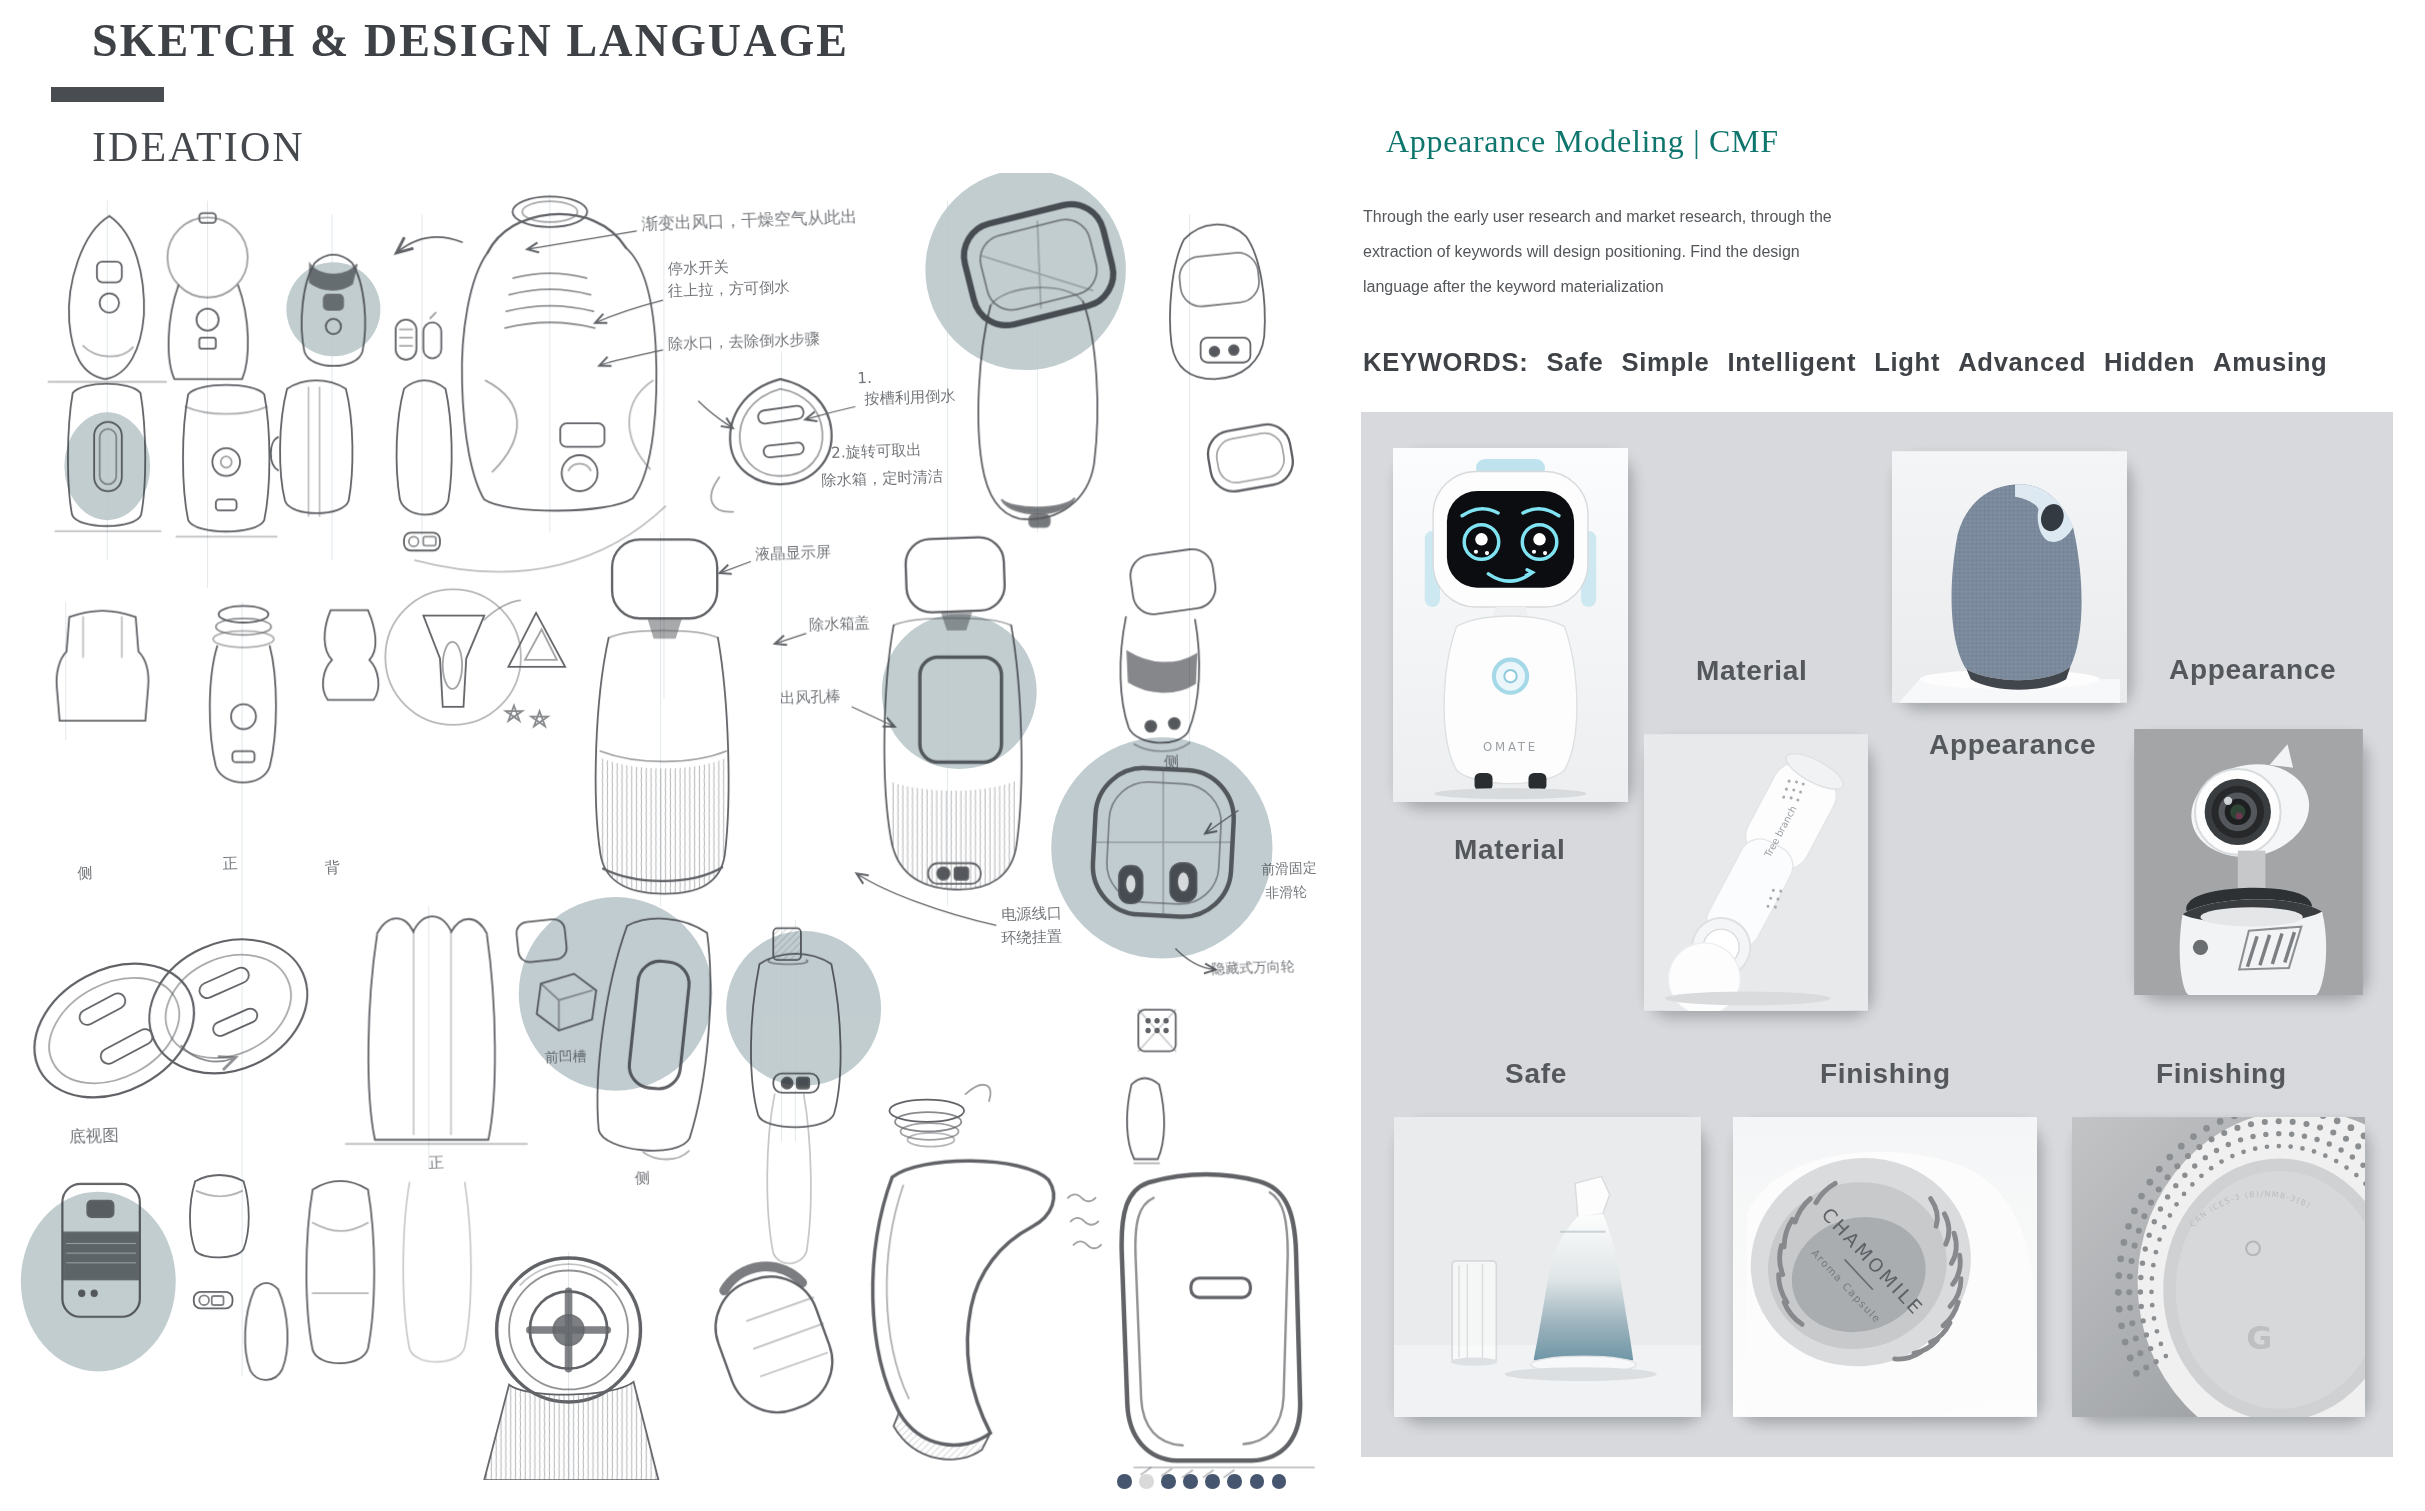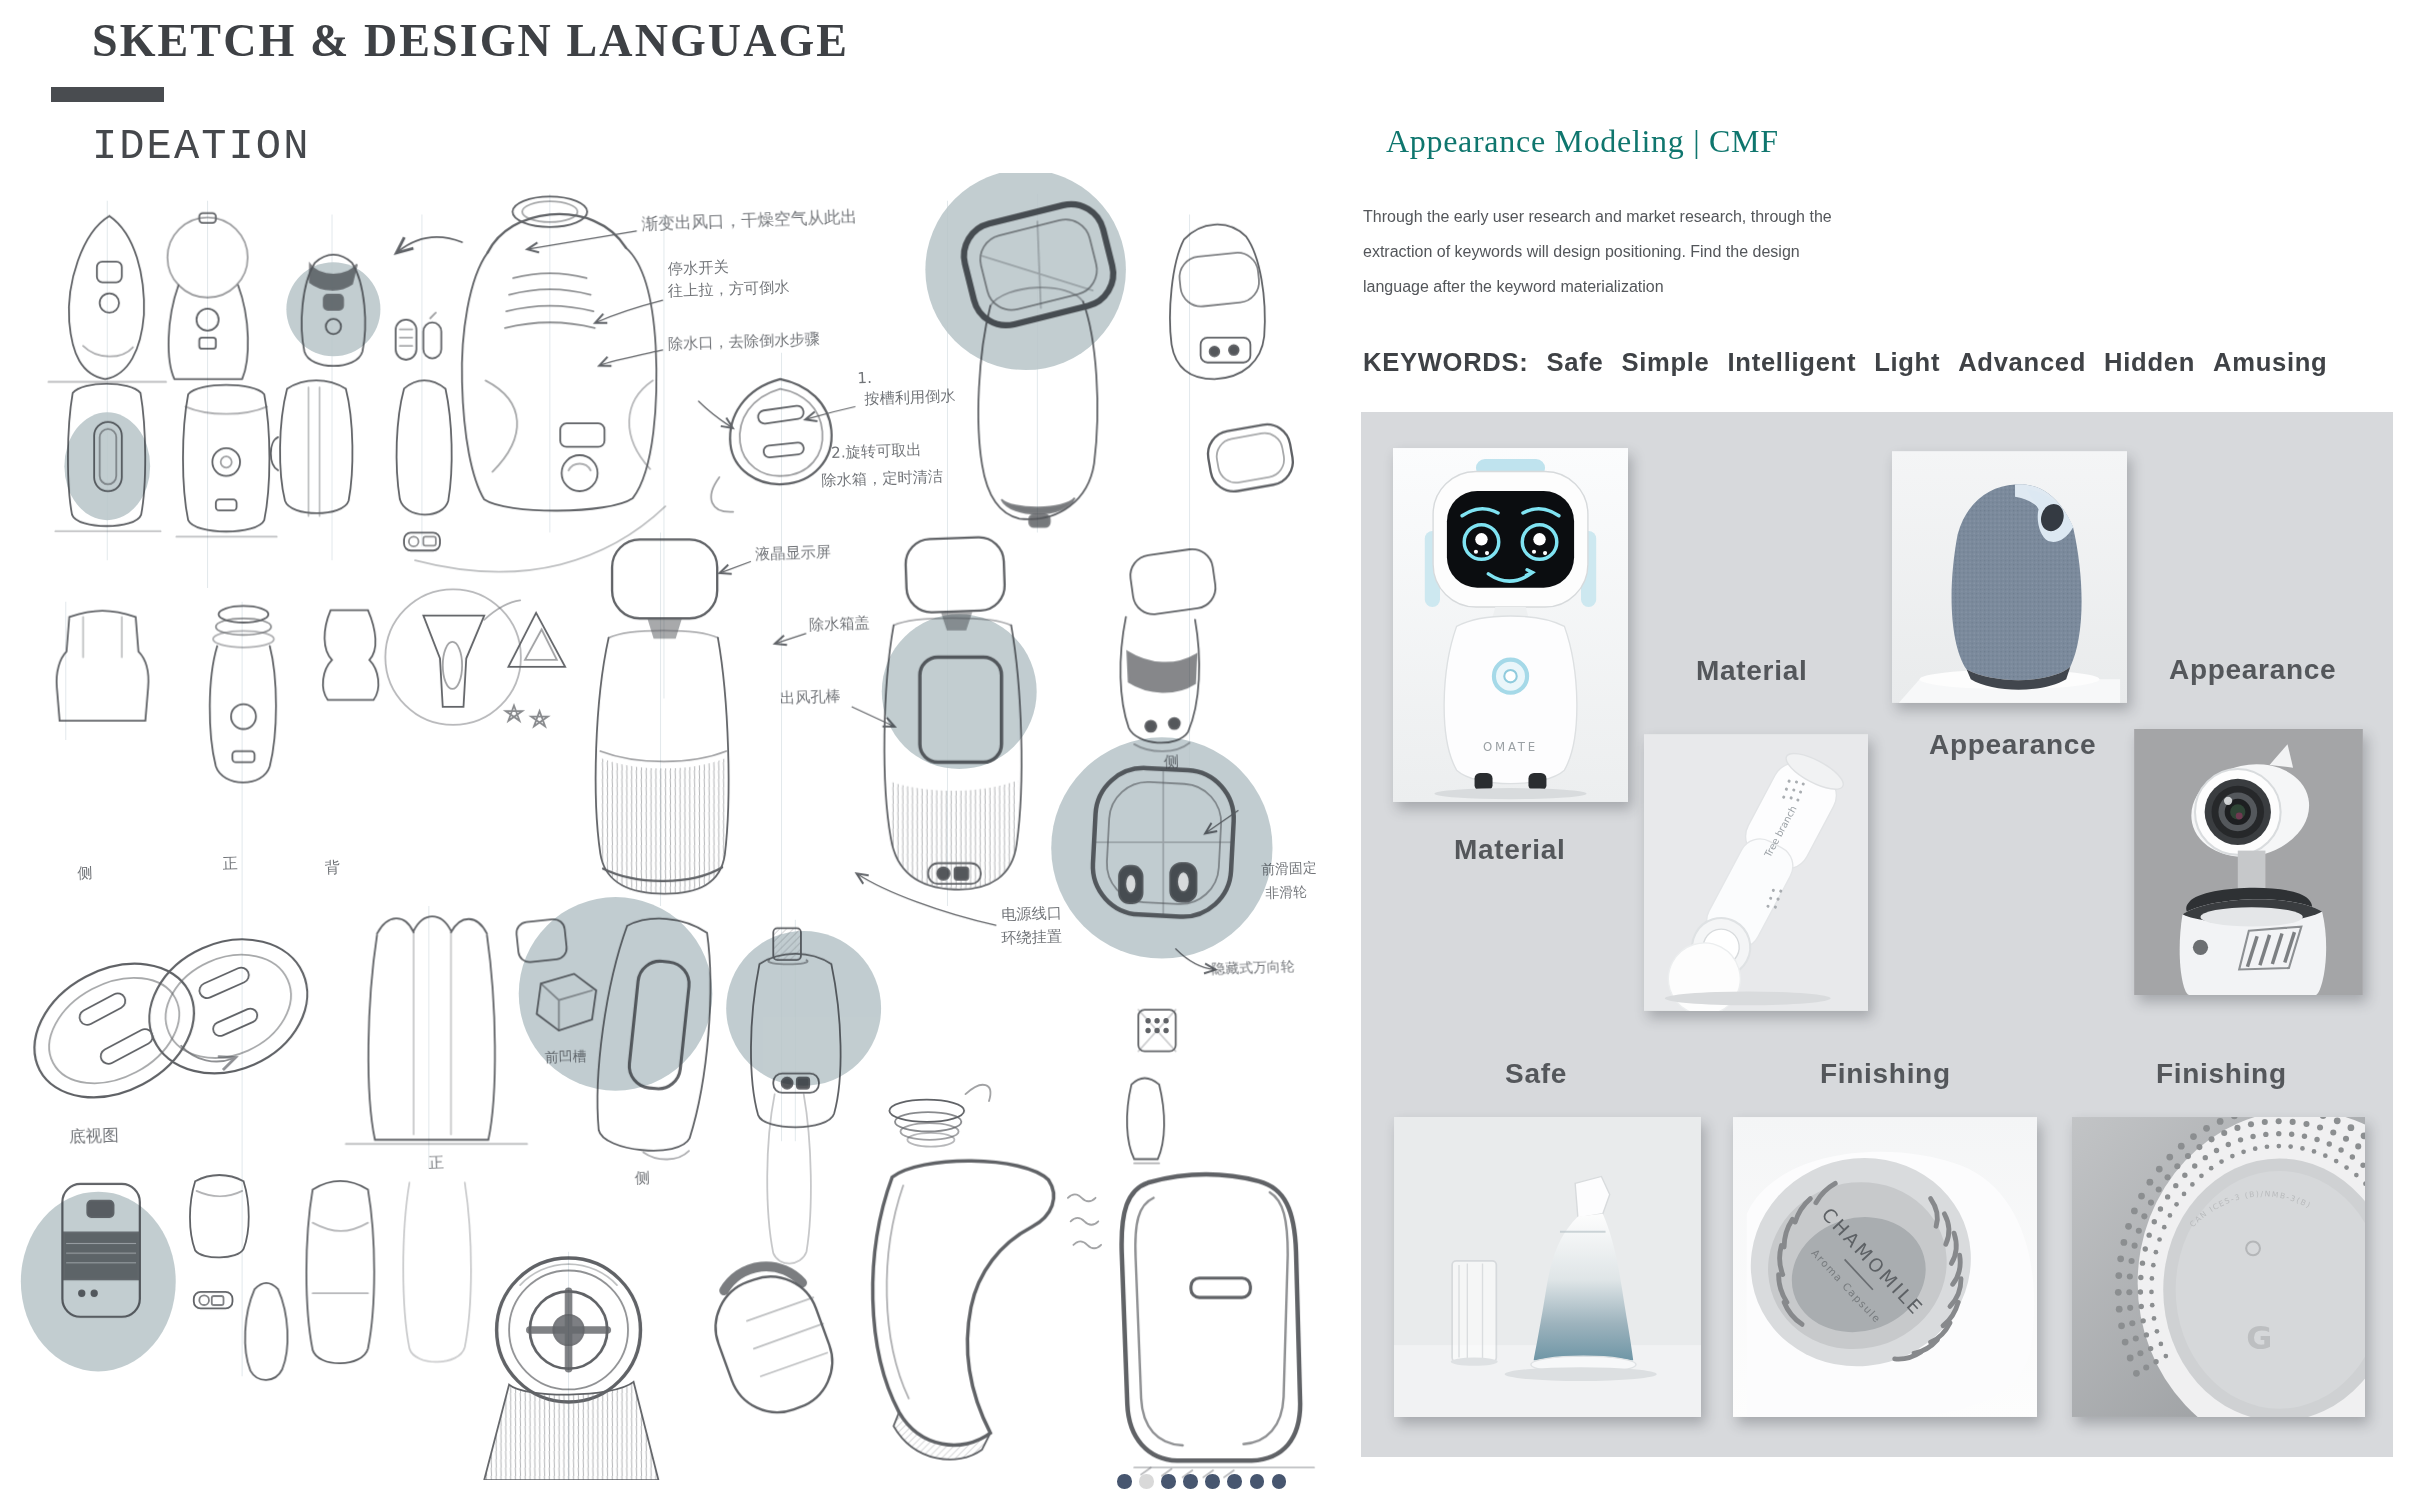--- a/index.html
+++ b/index.html
@@ -5,34 +5,34 @@
   html,body{margin:0;padding:0;background:#fff;}
   body{width:2426px;height:1512px;position:relative;overflow:hidden;
        font-family:"Liberation Sans",sans-serif;}
   .serif{font-family:"Liberation Serif",serif;margin-left:41px;}
 
   
   #page-title{position:absolute;left:51px;top:14px;font-size:46px;font-weight:700;
     letter-spacing:2.1px;color:#3e4145;}
   #title-underline{position:absolute;left:51px;top:87px;width:113px;height:14.5px;background:#494c50;}
   #ideation-heading{position:absolute;left:51px;top:123px;font-size:42px;font-weight:400;
-    letter-spacing:2.1px;color:#45484c;font-family:Liberation Mono, monospace;}
+    letter-spacing:2.1px;color:#45484c;}
 
   
   #cmf-heading{position:absolute;left:1345px;top:123px;font-size:32px;font-weight:400;
     letter-spacing:0.7px;color:#0f766e;}
   #cmf-paragraph{position:absolute;left:1363px;top:199px;width:899px;font-size:16px;
     line-height:35px;color:#53565a;white-space:pre-line;}
   #keywords-line{position:absolute;left:1363px;top:342px;font-size:25.6px;font-weight:700;
     color:#3f4246;letter-spacing:0.7px;margin-top:6px;}
   #keywords-line span{margin-right:18px;}
 
   
   #board{position:absolute;left:1361px;top:412px;width:1032px;height:1045px;background:#d7d9dc;}
-  .board-img{position:absolute;box-shadow:4.1px 7px 12.4px rgba(40,44,52,.28);}
+  .board-img{position:absolute;box-shadow:4.1px 7px 12.4px rgba(40,44,52,.28);border-radius:25px;}
   .board-img svg{display:block;}
   .caption{position:absolute;font-size:28px;font-weight:700;color:#54575b;letter-spacing:0.7px;}
   #cap-0{left:335px;top:243px;}
   #cap-1{left:808px;top:242px;}
   #cap-2{left:568px;top:317px;}
   #cap-3{left:93px;top:422px;}
   #cap-4{left:144px;top:646px;}
   #cap-5{left:459px;top:646px;}
   #cap-6{left:795px;top:646px;}
 

